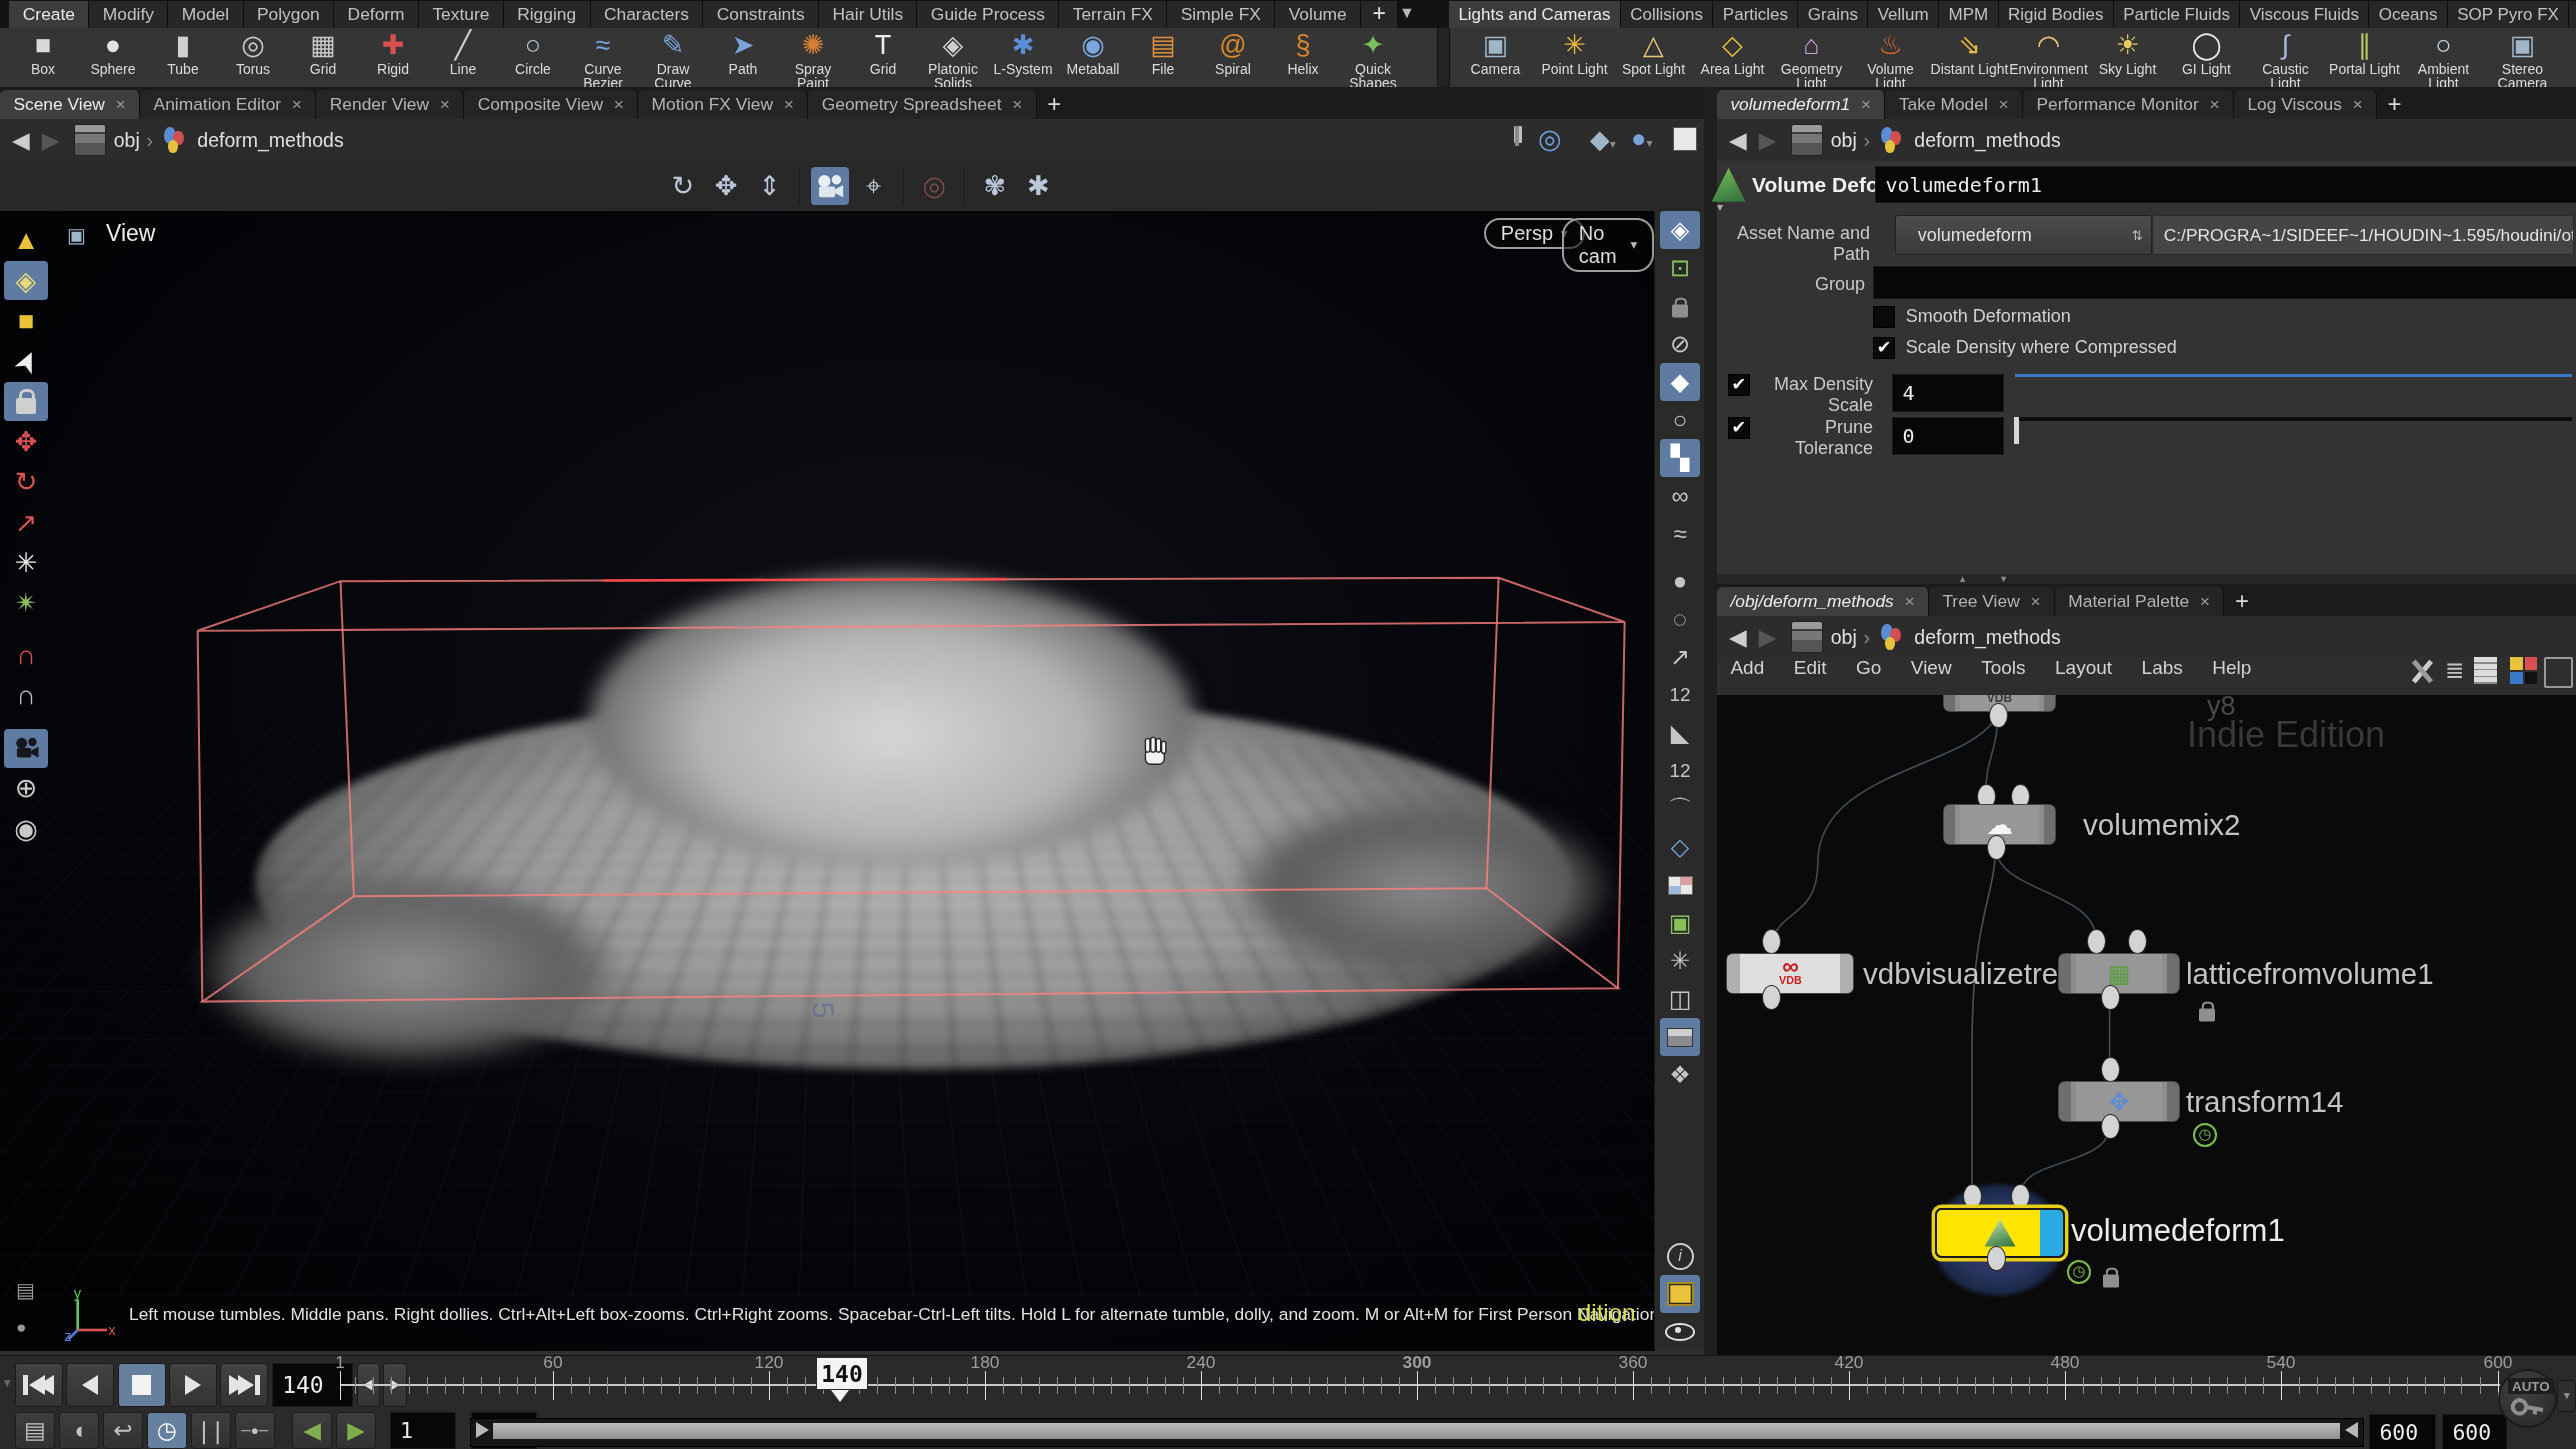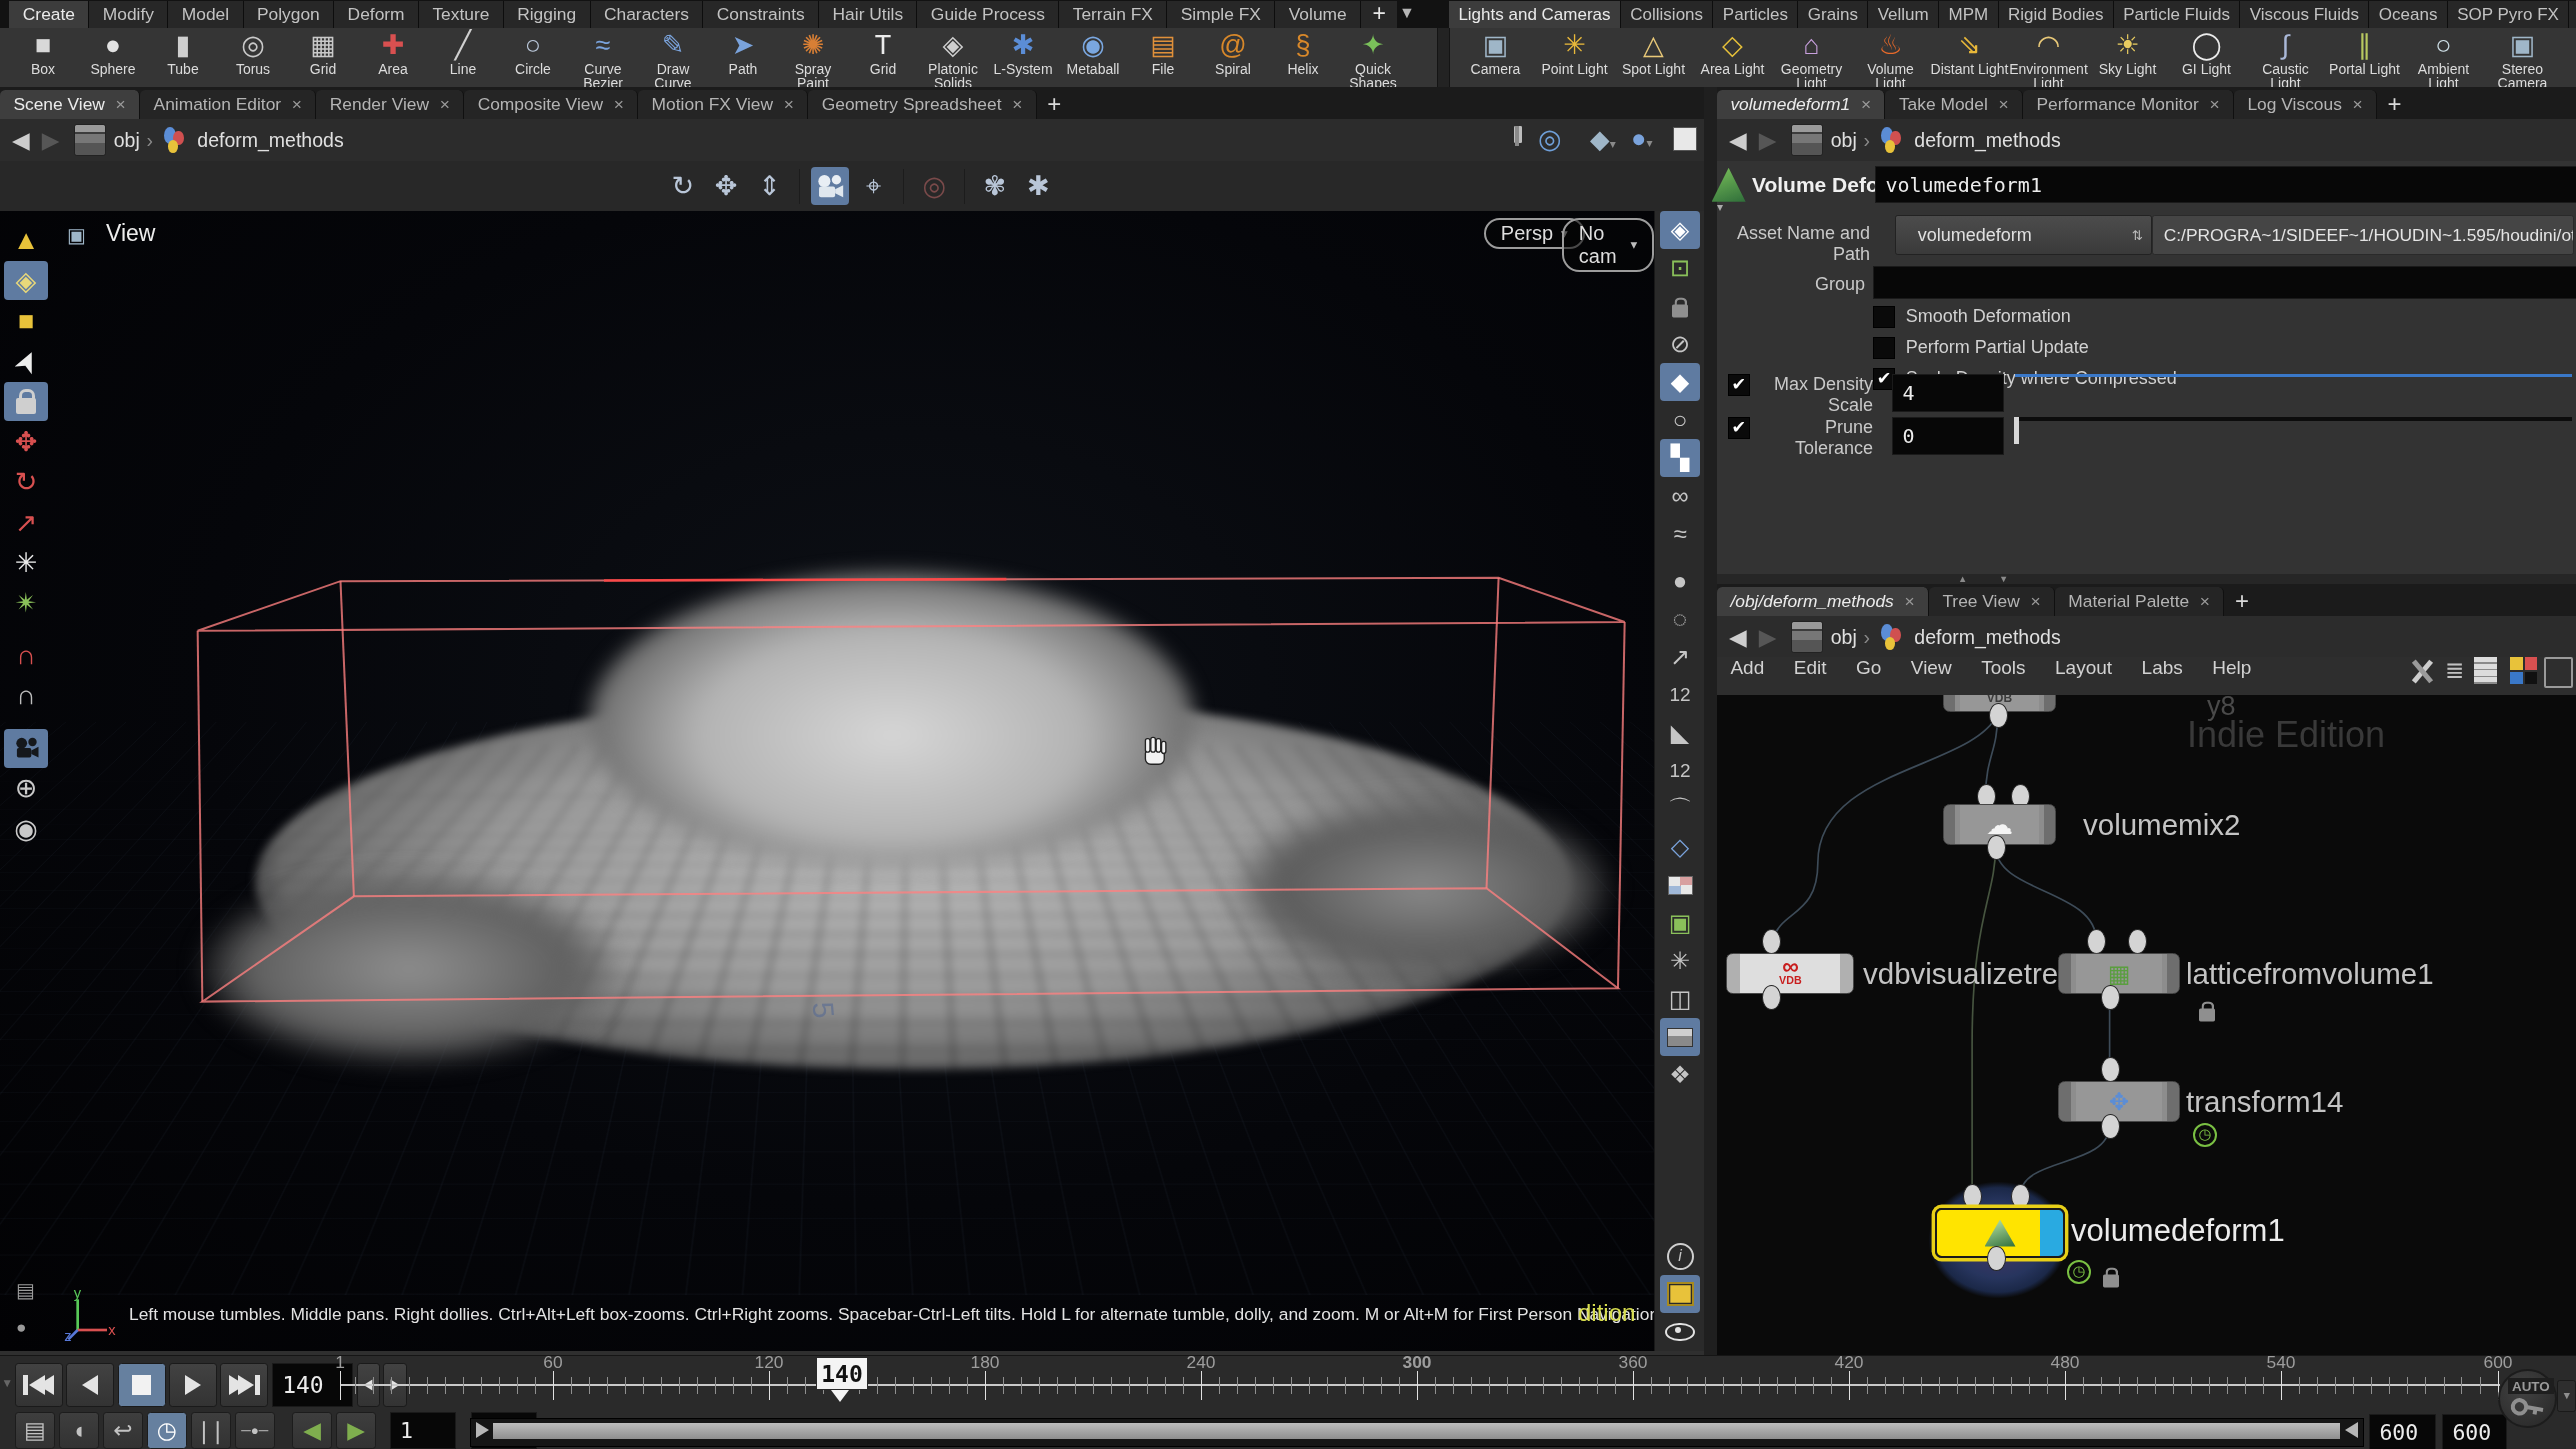--- a/index.html
+++ b/index.html
@@ -148,21 +148,21 @@
         <div class="tool">
           <div class="glyph" style="color: rgb(201, 201, 201);">◎</div>
           <div class="tool-label">Torus</div>
         </div>
         <div class="tool">
           <div class="glyph" style="color: rgb(201, 201, 201);">▦</div>
           <div class="tool-label">Grid</div>
         </div>
         <div class="tool">
           <div class="glyph" style="color: rgb(216, 80, 80);">✚</div>
-          <div class="tool-label">Area</div>
+          <div class="tool-label">Rigid</div>
         </div>
         <div class="tool">
           <div class="glyph" style="color: rgb(208, 208, 208);">╱</div>
           <div class="tool-label">Line</div>
         </div>
         <div class="tool">
           <div class="glyph" style="color: rgb(185, 198, 216);">○</div>
           <div class="tool-label">Circle</div>
         </div>
         <div class="tool">
@@ -557,25 +557,20 @@
     </div>
 
     <div class="abs param-label" style="left:27px;top:113px;width:121px;">Group</div>
     <div class="abs blackfield" style="left:156px;top:105px;width:699px;height:31px;"></div>
 
     <div id="param-checks" class="abs" style="left:0;top:145px;width:859px;">
       <div class="row" style="height:31px;margin-bottom:0;">
           <div style="width:156px;"></div>
           <div class="checkbox chk"></div>
           <div style="font-size:18px;color:#d2d2d2;margin-left:10.7px;">Smooth Deformation</div>
-        </div>
-        <div class="row" style="height:31px;margin-bottom:0;">
-          <div style="width:156px;"></div>
-          <div class="checkbox chk"></div>
-          <div style="font-size:18px;color:#d2d2d2;margin-left:10.7px;">Perform Partial Update</div>
         </div>
         <div class="row" style="height:31px;margin-bottom:0;">
           <div style="width:156px;"></div>
           <div class="checkbox chk">✔</div>
           <div style="font-size:18px;color:#d2d2d2;margin-left:10.7px;">Scale Density where Compressed</div>
         </div>
     </div>
 
     <div class="abs row" style="left:0;top:213px;width:859px;height:39px;">
       <div class="checkbox" style="margin-left:10.7px;">✔</div>

